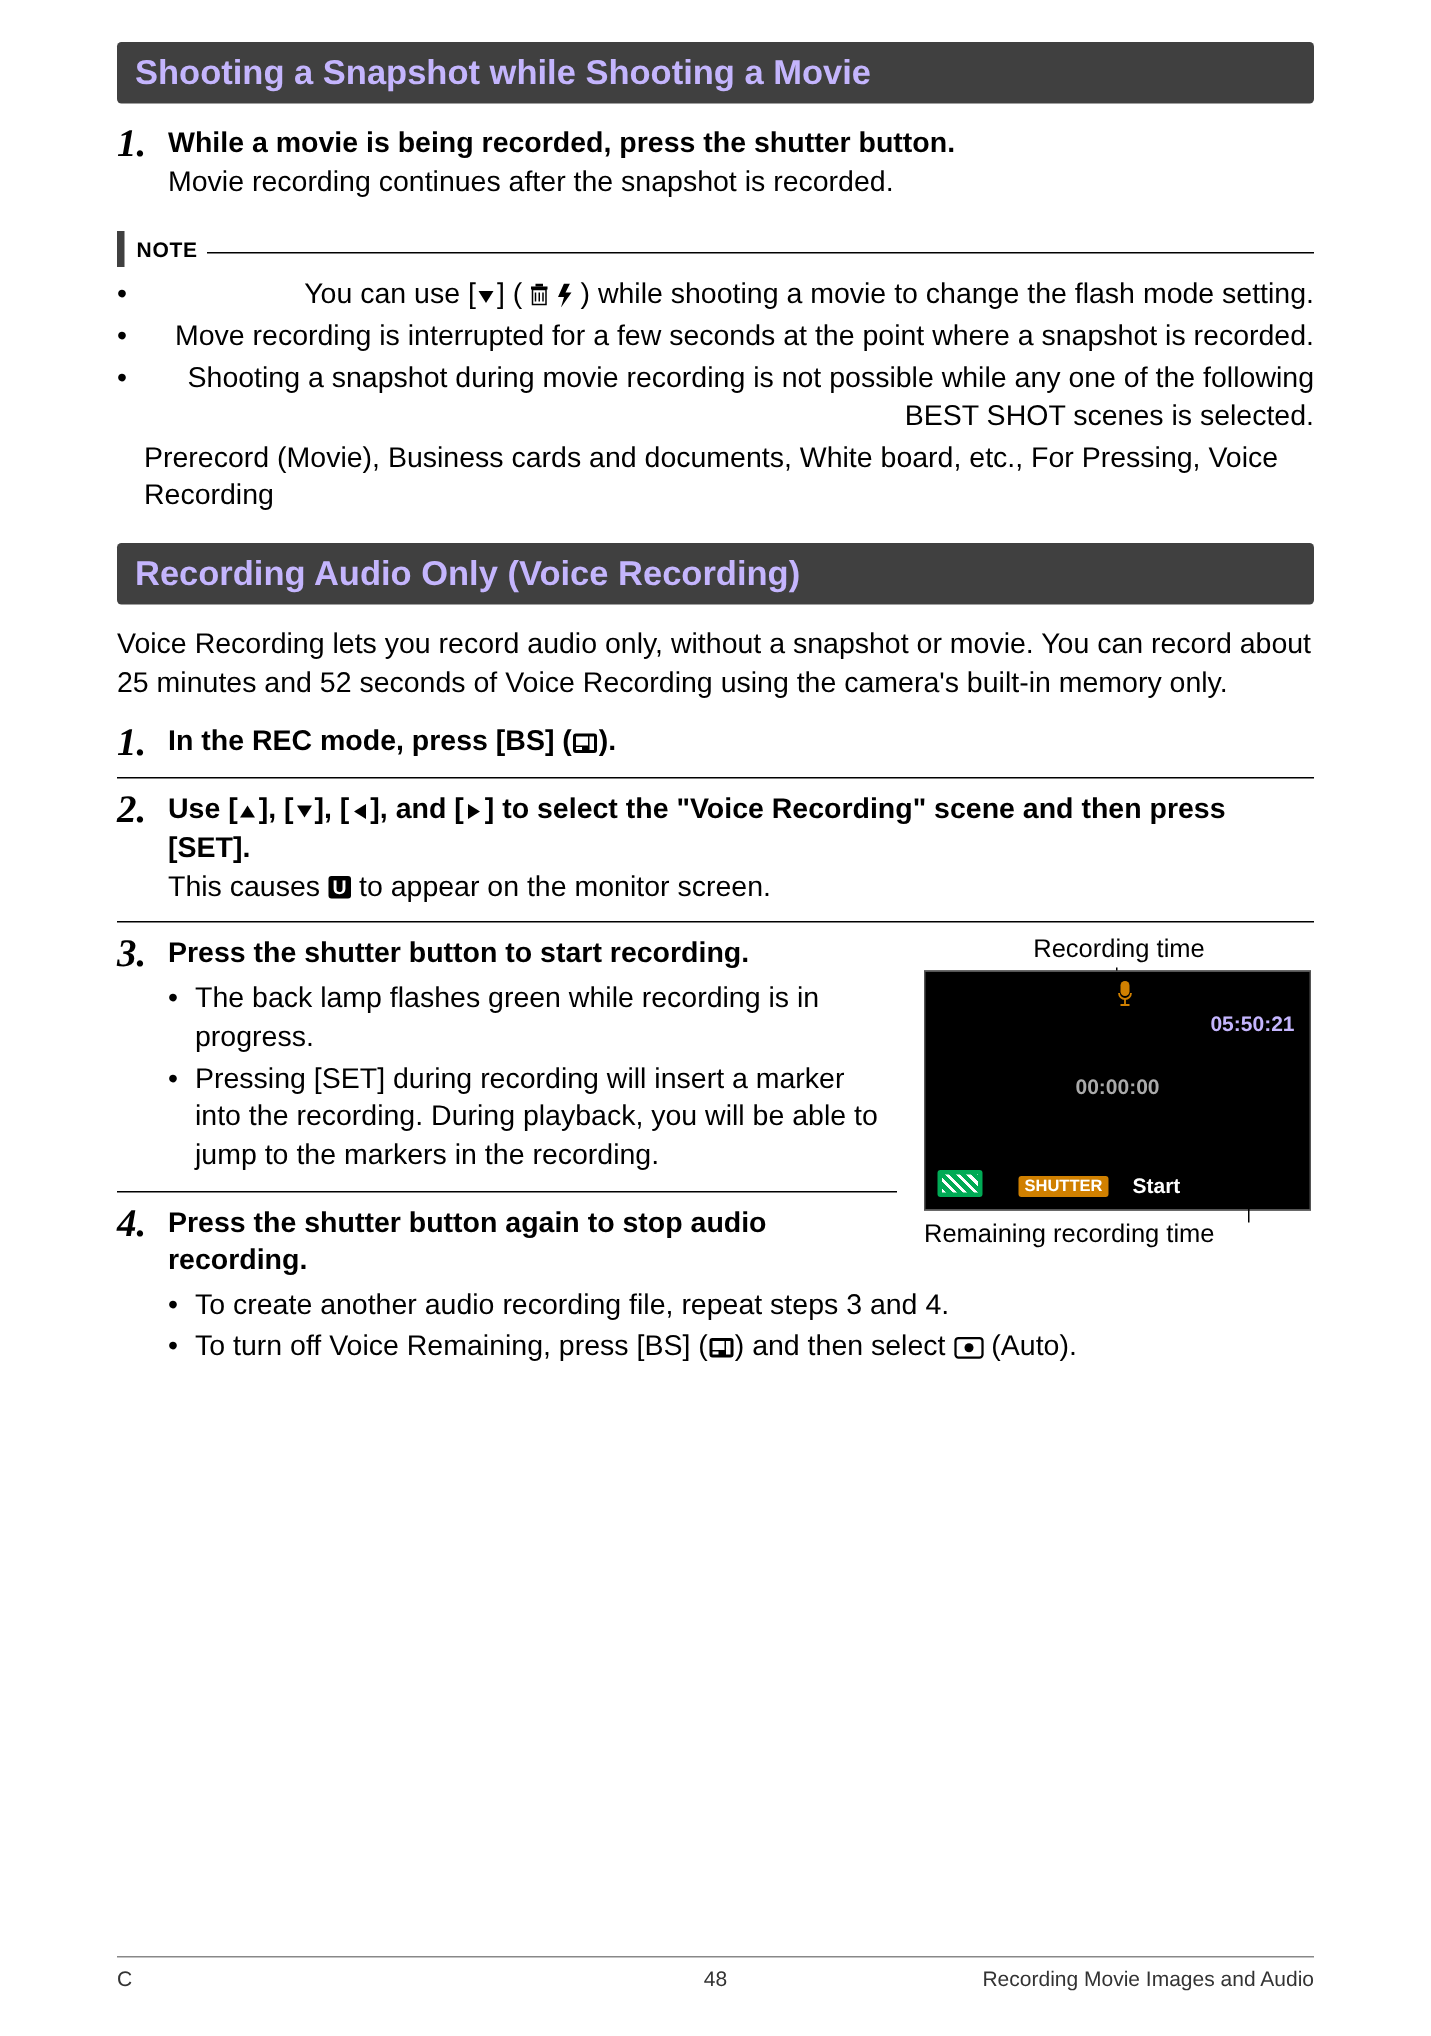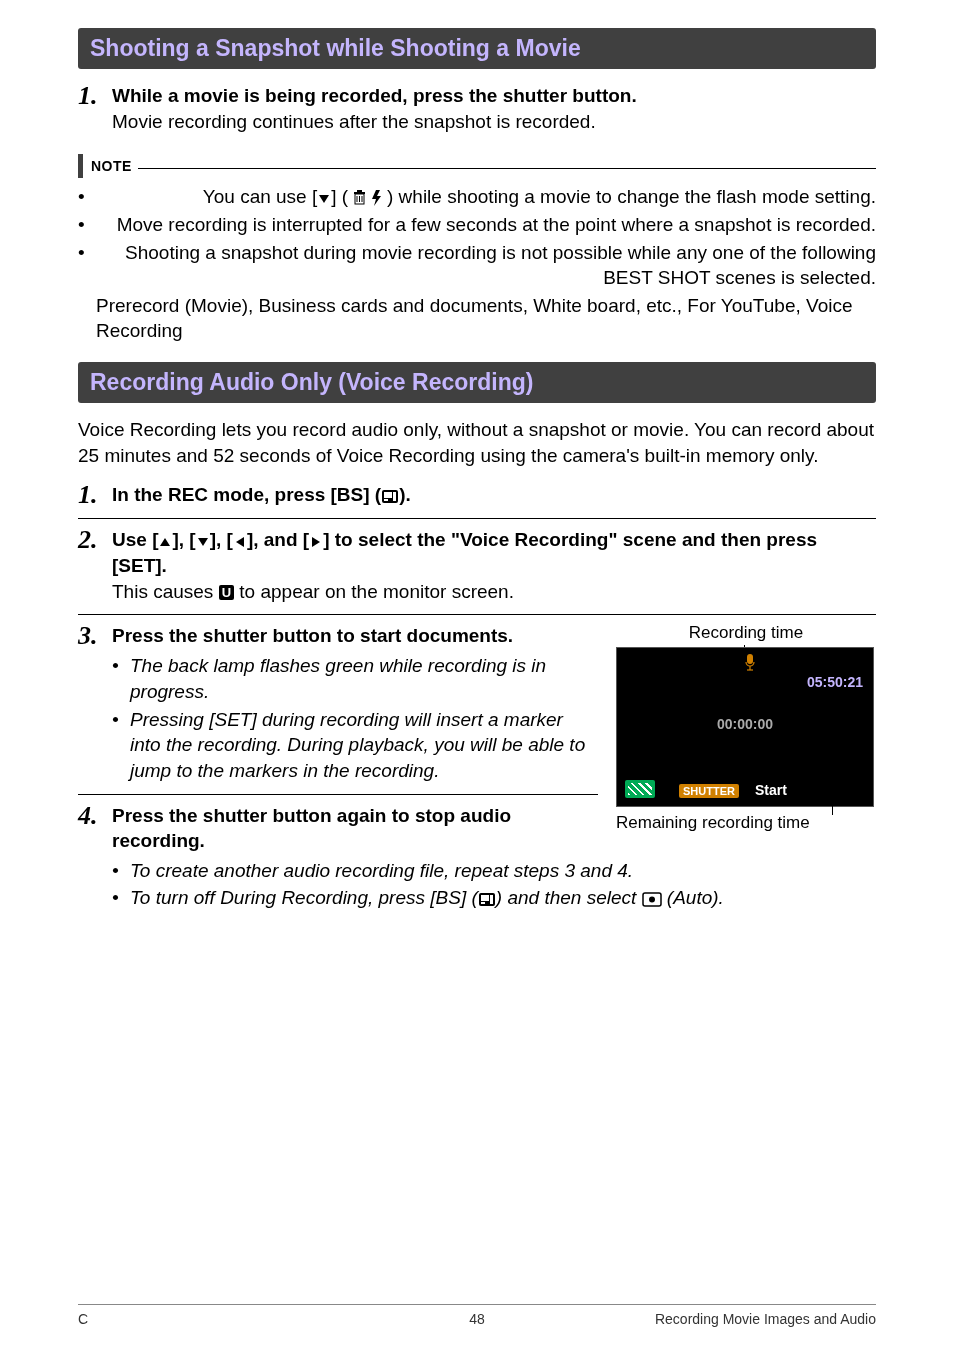--- a/index.html
+++ b/index.html
@@ -60,21 +60,21 @@
     height: 1px;
     background: #000;
     margin-top: 4px;
   }
   .bullets { font-size: 19px; line-height: 1.35; text-align: right; }
   .bullets li { list-style: none; position: relative; padding-left: 18px; margin-bottom: 2px;}
   .bullets li::before { content: "•"; position: absolute; left: 0; }
   .indent-block { margin-left: 18px; font-size: 19px; line-height: 1.35; }
   .hr-step { border: none; border-top: 1px solid #000; margin: 10px 0 8px 0; }
   .sub-bullets { margin-left: 34px; font-size: 19px; line-height: 1.35; }
-  .sub-bullets li { list-style: none; position: relative; padding-left: 18px; margin-bottom: 2px; font-style: italic;}
+  .sub-bullets li { list-style: none; position: relative; padding-left: 18px; margin-bottom: 2px;}
   .sub-bullets li::before { content: "•"; position: absolute; left: 0; }
 
   .step3-wrap { display: flex; gap: 18px; align-items: flex-start; }
   .step3-left { flex: 1; }
   .step3-right { width: 260px; font-size: 17px; text-align: center; }
 
   .screenshot {
     width: 258px;
     height: 160px;
     background: #000;
@@ -164,21 +164,21 @@
         <line x1="9" y1="6" x2="9" y2="12" stroke="#000"></line>
         <rect x="1" y="2" width="11" height="2" fill="#000"></rect>
         <rect x="4" y="0" width="5" height="2" fill="#000"></rect>
       </svg> <svg class="inline-ic" width="10" height="16">
         <polygon points="4,0 0,9 4,9 2,16 9,6 5,6 8,0" fill="#000"></polygon>
       </svg><span> ) while shooting a movie to change the flash mode setting.</span>
   </li>
   <li>Move recording is interrupted for a few seconds at the point where a snapshot is recorded.</li>
   <li>Shooting a snapshot during movie recording is not possible while any one of the following BEST SHOT scenes is selected.</li>
 </ul>
-<div class="indent-block">Prerecord (Movie), Business cards and documents, White board, etc., For YouTube, Voice Recording</div>
+<div class="indent-block">Prerecord (Movie), Business cards and documents, White board, etc., For Pressing, Voice Recording</div>
 
 <div style="height:18px"></div>
 
 <div class="section-bar">Recording Audio Only (Voice Recording)</div>
 
 <div style="font-size:19px;line-height:1.35;margin-bottom:14px">Voice Recording lets you record audio only, without a snapshot or movie. You can record about 25 minutes and 52 seconds of Voice Recording using the camera's built-in memory only.</div>
 
 <div class="num-step">
   <div class="step-num">1.</div>
   <div class="step-body step-body-bold">
@@ -210,21 +210,21 @@
     <span>This causes </span><span class="black-chip">U</span><span> to appear on the monitor screen.</span>
   </div>
 </div>
 
 <hr class="hr-step">
 
 <div class="step3-wrap">
   <div class="step3-left">
     <div class="num-step">
       <div class="step-num">3.</div>
-      <div class="step-body step-body-bold">Press the shutter button to start documents.</div>
+      <div class="step-body step-body-bold">Press the shutter button to start recording.</div>
     </div>
     <ul class="sub-bullets">
       <li>The back lamp flashes green while recording is in progress.</li>
       <li>Pressing [SET] during recording will insert a marker into the recording. During playback, you will be able to jump to the markers in the recording.</li>
     </ul>
 
     <hr class="hr-step">
 
     <div class="num-step">
       <div class="step-num">4.</div>
@@ -249,21 +249,21 @@
       <div class="ss-shutter">SHUTTER</div>
       <div class="ss-start">Start</div>
     </div>
     <div class="rem-line" style="text-align:left">Remaining recording time</div>
   </div>
 </div>
 
 <ul class="sub-bullets">
   <li>To create another audio recording file, repeat steps 3 and 4.</li>
   <li>
-    <span>To turn off During Recording, press [BS] (</span><svg class="inline-ic" width="18" height="15">
+    <span>To turn off Voice Remaining, press [BS] (</span><svg class="inline-ic" width="18" height="15">
         <rect x="1" y="1" width="16" height="13" rx="2" fill="#000"></rect>
         <rect x="3" y="3" width="8" height="6" fill="#fff"></rect>
         <rect x="3" y="10" width="4" height="2" fill="#fff"></rect>
         <rect x="12" y="3" width="3" height="9" fill="#fff"></rect>
       </svg><span>) and then select </span><svg class="inline-ic" width="20" height="15">
         <rect x="1" y="1" width="18" height="13" rx="2" stroke="#000" fill="none" stroke-width="1.5"></rect>
         <circle cx="10" cy="7.5" r="3" fill="#000"></circle>
       </svg><span> (Auto).</span>
   </li>
 </ul>

